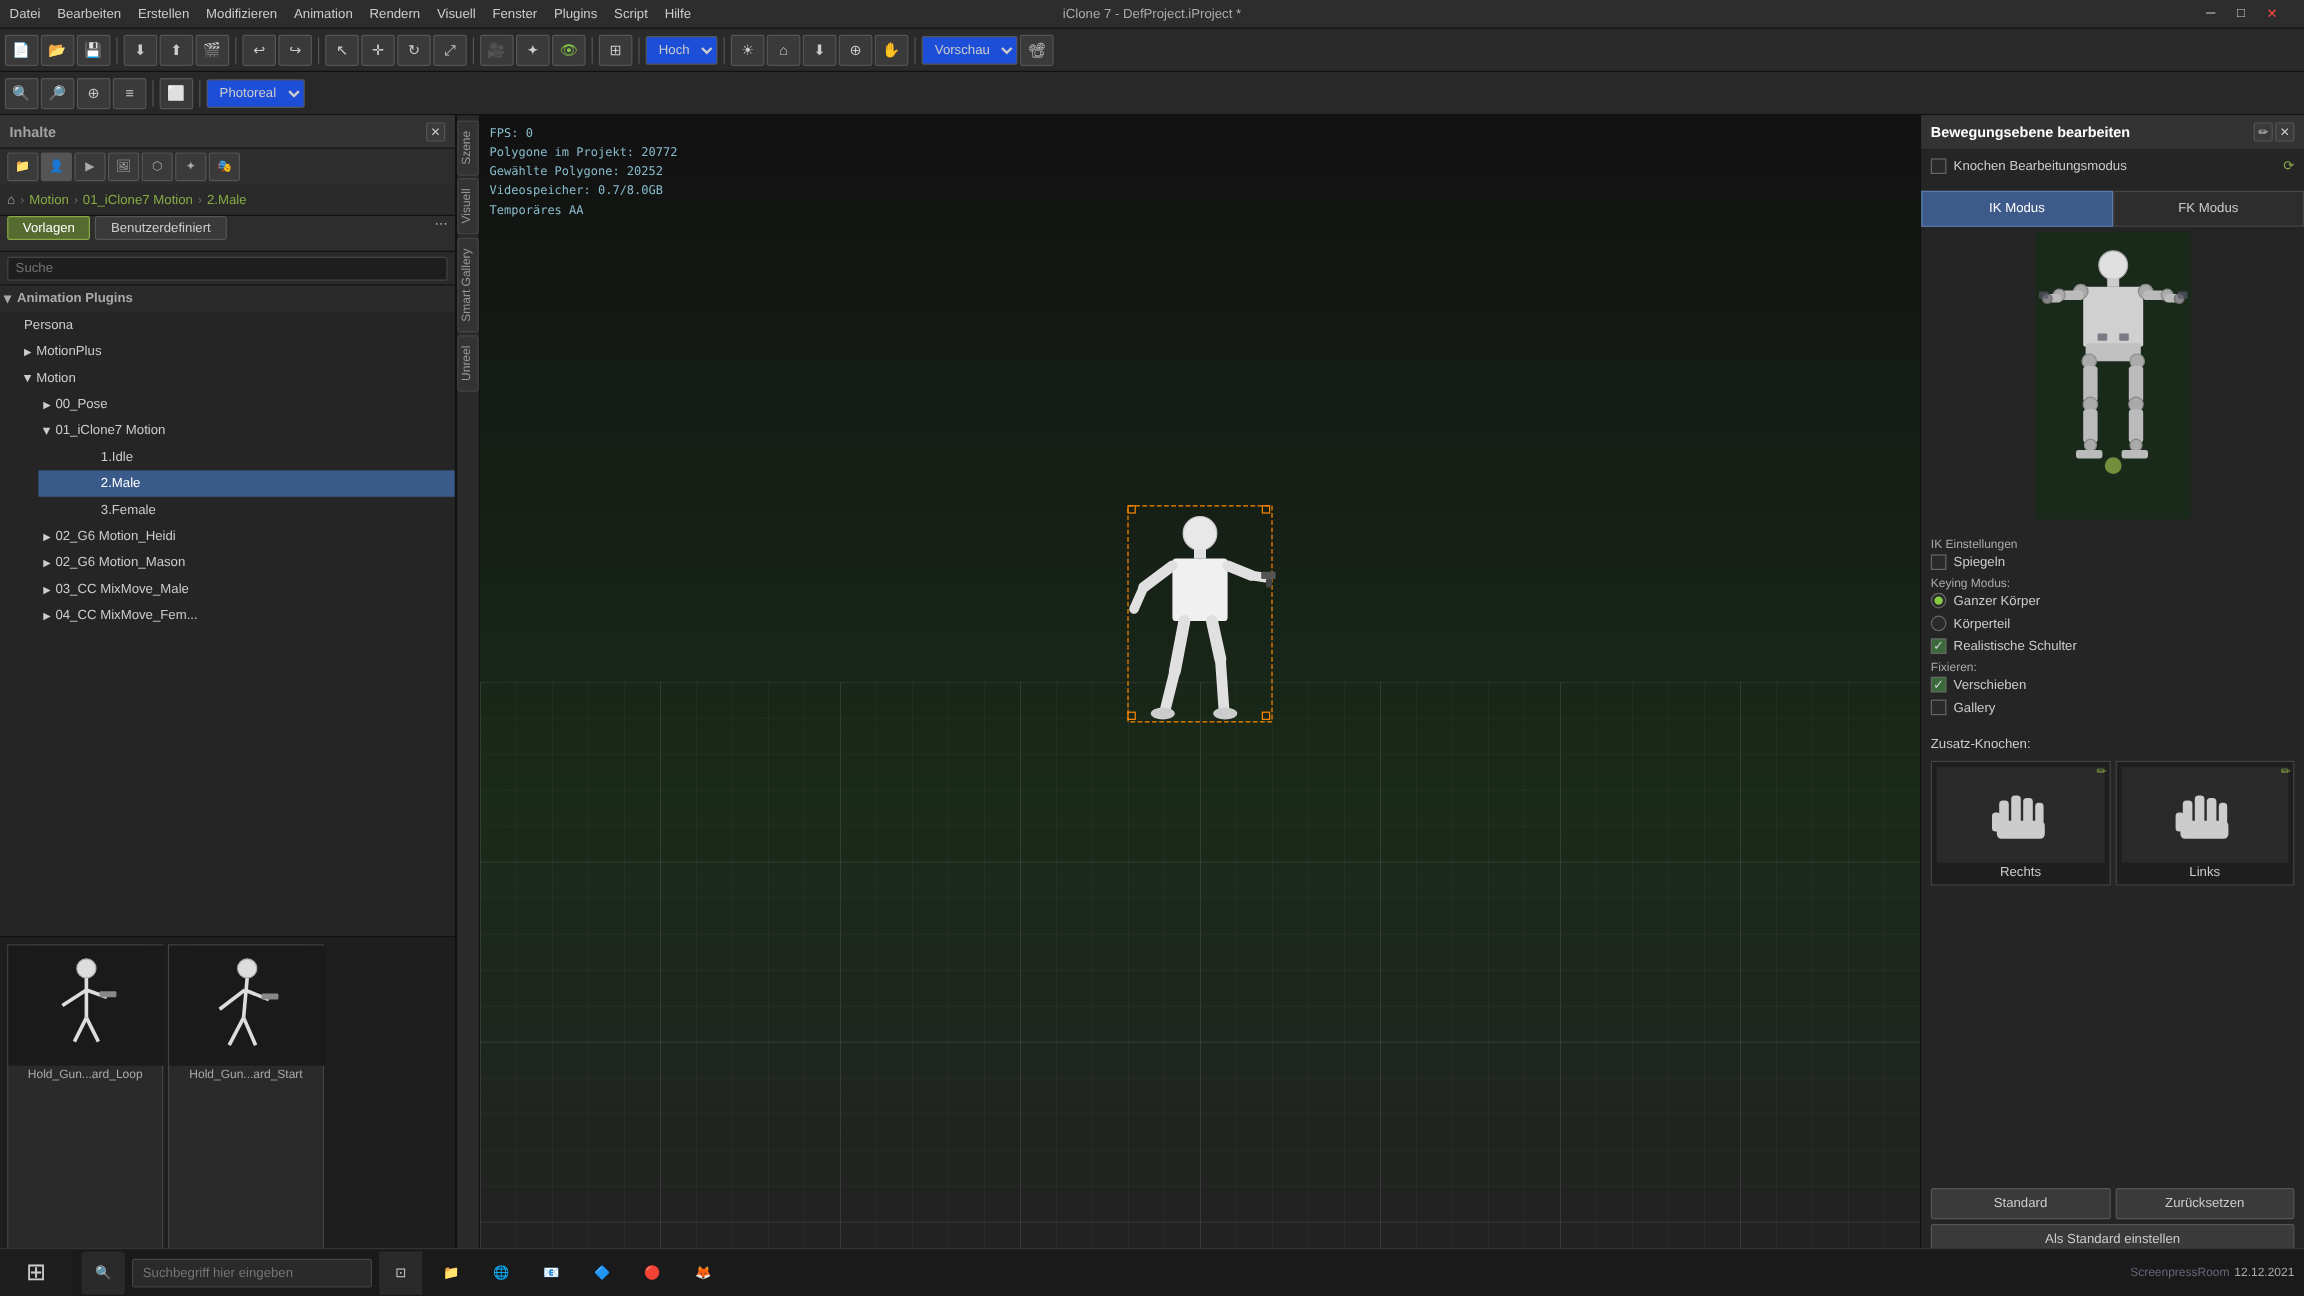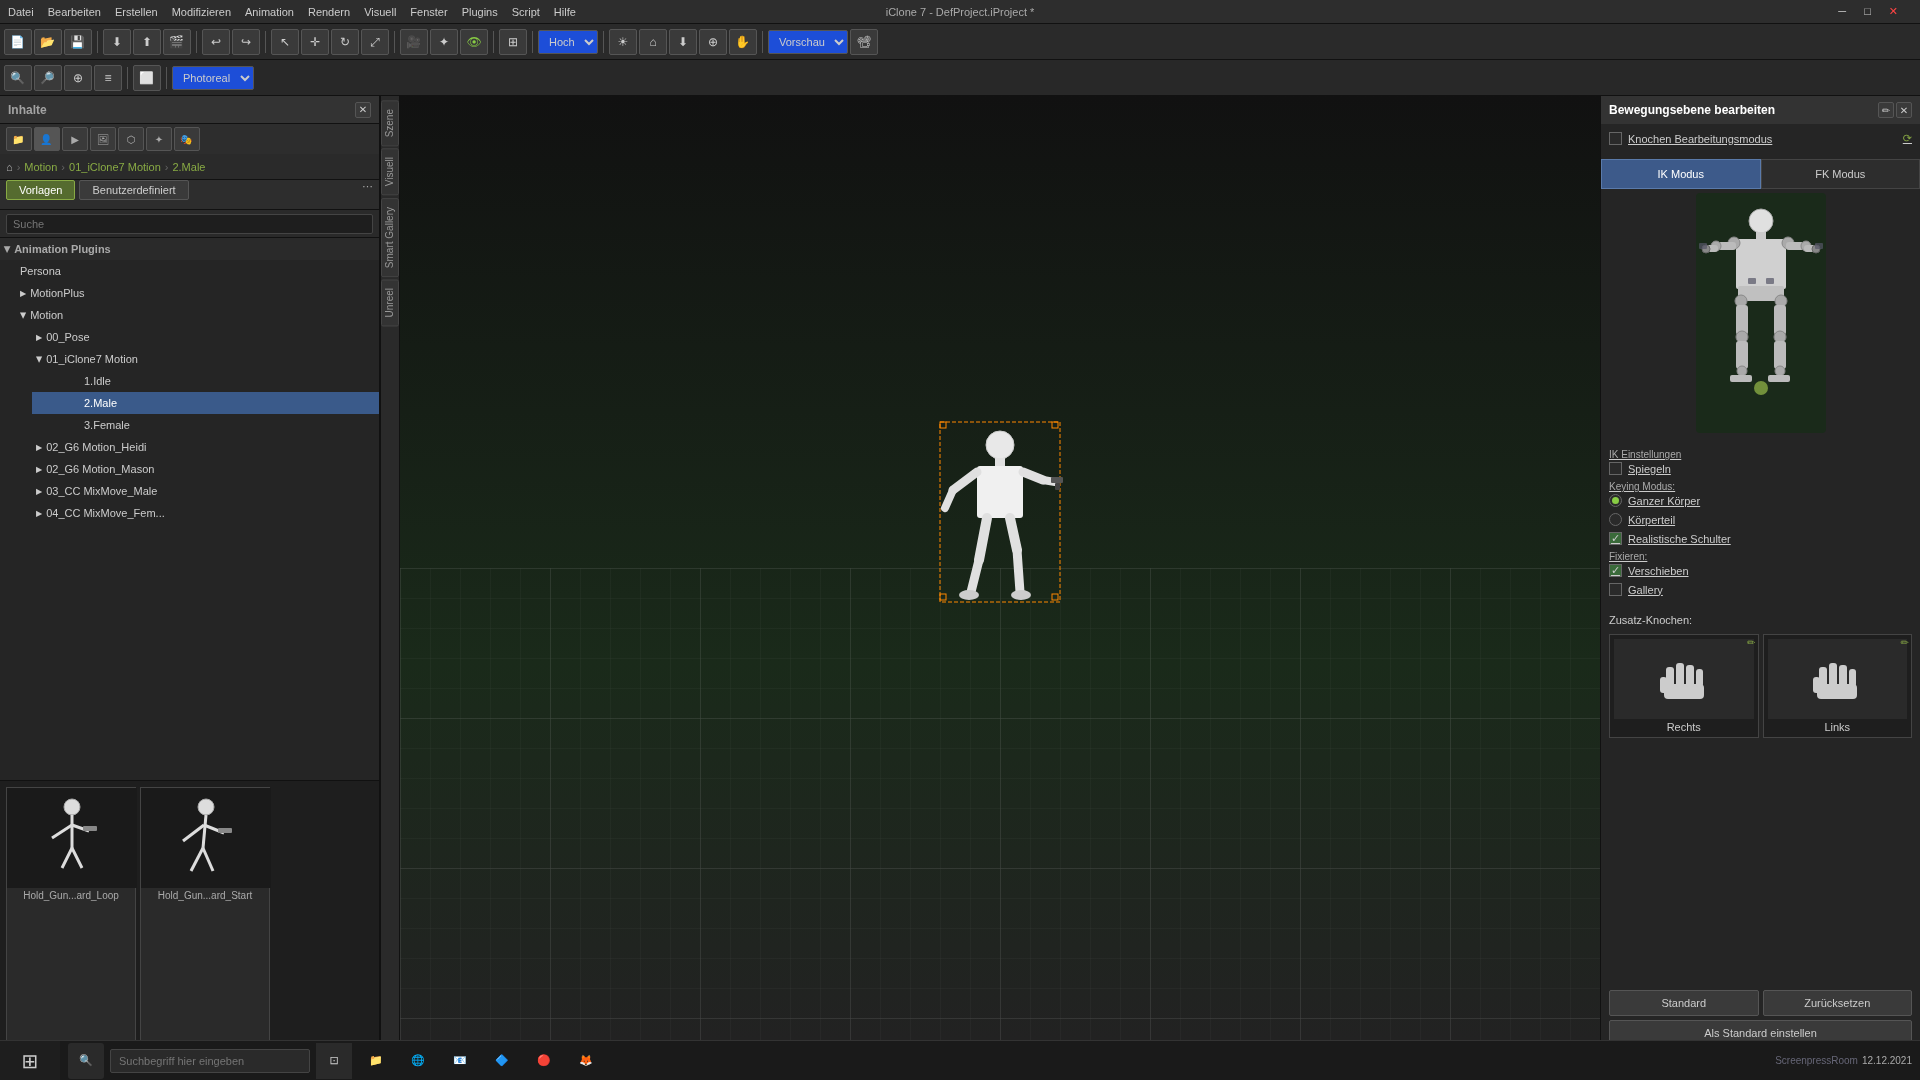--- a/index.html
+++ b/index.html
@@ -69,21 +69,21 @@
     .echtzeit-label { color: #ccc; font-size: 11px; margin-right: 4px; }
 
     
     .right-panel { width: 320px; background: #252525; border-left: 1px solid #111; display: flex; flex-direction: column; }
     .right-panel-header { height: 28px; background: #333; display: flex; align-items: center; justify-content: space-between; padding: 0 8px; }
     .right-panel-header span { font-size: 12px; font-weight: bold; color: #fff; }
     .mode-tabs { display: flex; gap: 0; height: 30px; }
     .mode-tab { flex: 1; display: flex; align-items: center; justify-content: center; background: #2d2d2d; border: 1px solid #444; cursor: pointer; font-size: 11px; color: #ccc; }
     .mode-tab.active { background: #3d5a8a; color: #fff; border-color: #5a7aaa; }
 
-    .ik-settings { padding: 8px; text-decoration: underline; }
+    .ik-settings { padding: 8px; }
     .ik-row { display: flex; align-items: center; gap: 6px; margin-bottom: 6px; font-size: 11px; }
     .checkbox { width: 13px; height: 13px; border: 1px solid #666; background: #2a2a2a; display: flex; align-items: center; justify-content: center; cursor: pointer; }
     .checkbox.checked { background: #3a6a3a; }
     .radio { width: 13px; height: 13px; border-radius: 50%; border: 1px solid #666; background: #2a2a2a; display: flex; align-items: center; justify-content: center; cursor: pointer; }
     .radio.checked::after { content: ''; width: 7px; height: 7px; border-radius: 50%; background: #88cc44; display: block; }
     .section-label { color: #aaa; font-size: 10px; margin: 4px 0 2px 0; }
     .ik-figure-container { display: flex; justify-content: center; padding: 4px; }
 
     .hands-panel { display: flex; gap: 4px; padding: 4px 8px; }
     .hand-card { flex: 1; background: #1e1e1e; border: 1px solid #444; text-align: center; padding: 4px; position: relative; }
@@ -365,20 +365,27 @@
           <line x1="44" y1="140" x2="36" y2="172" stroke="#e0e0e0" stroke-width="9" stroke-linecap="round"></line>
 
           <line x1="75" y1="98" x2="82" y2="130" stroke="#e0e0e0" stroke-width="10" stroke-linecap="round"></line>
           <line x1="82" y1="130" x2="85" y2="172" stroke="#e0e0e0" stroke-width="9" stroke-linecap="round"></line>
 
           <ellipse cx="34" cy="175" rx="10" ry="5" fill="#ccc"></ellipse>
           <ellipse cx="86" cy="175" rx="10" ry="5" fill="#ccc"></ellipse>
         </svg>
       </div>
 
+      <div class="viewport-info">
+        <div>FPS: 0</div>
+        <div>Polygone im Projekt: 20772</div>
+        <div>Gewählte Polygone: 20252</div>
+        <div>Videospeicher: 0.7/8.0GB</div>
+        <div>Temporäres AA</div>
+      </div>
     </div>
 
     <div class="viewport-bottom">
       <span class="echtzeit-label">Echtzeit</span>
       <div class="play-btn">▶</div>
       <div class="ctrl-btn">|◀</div>
       <div class="ctrl-btn">◀</div>
       <div class="ctrl-btn">⏹</div>
       <div class="ctrl-btn">▶</div>
       <div class="ctrl-btn">▶|</div>

